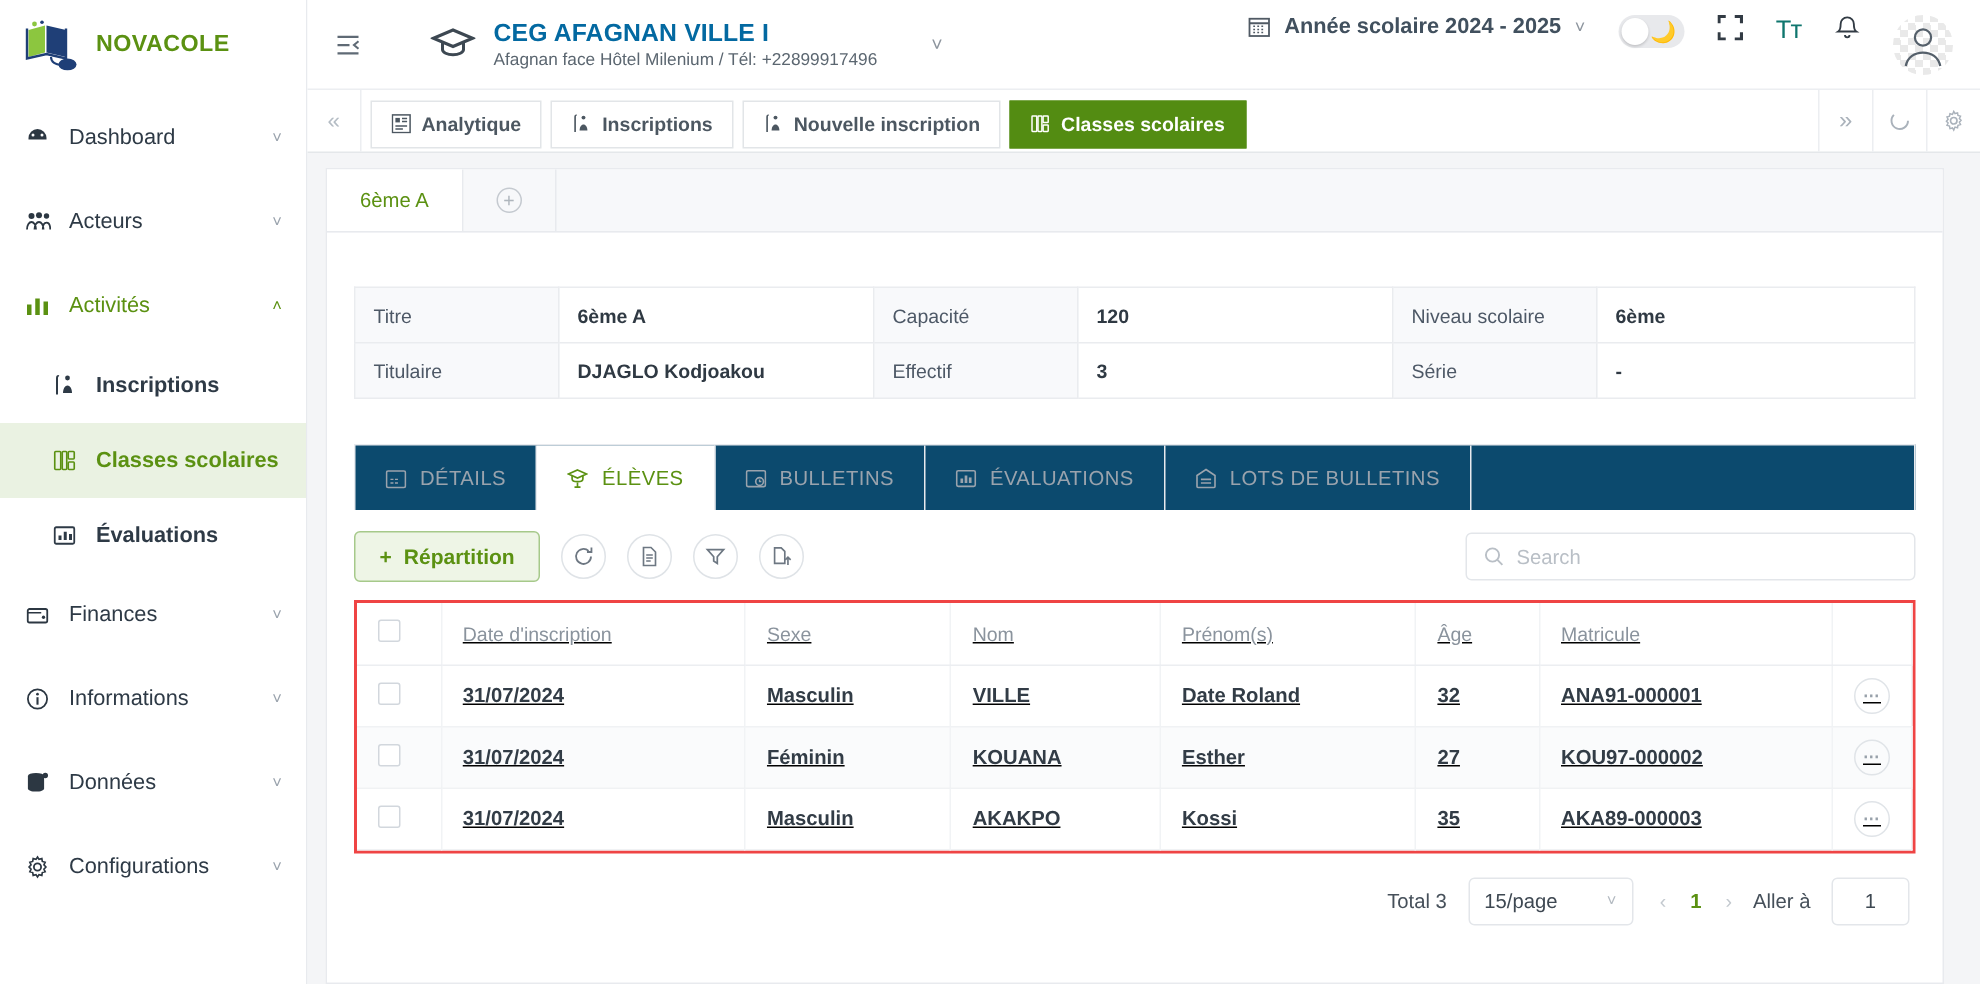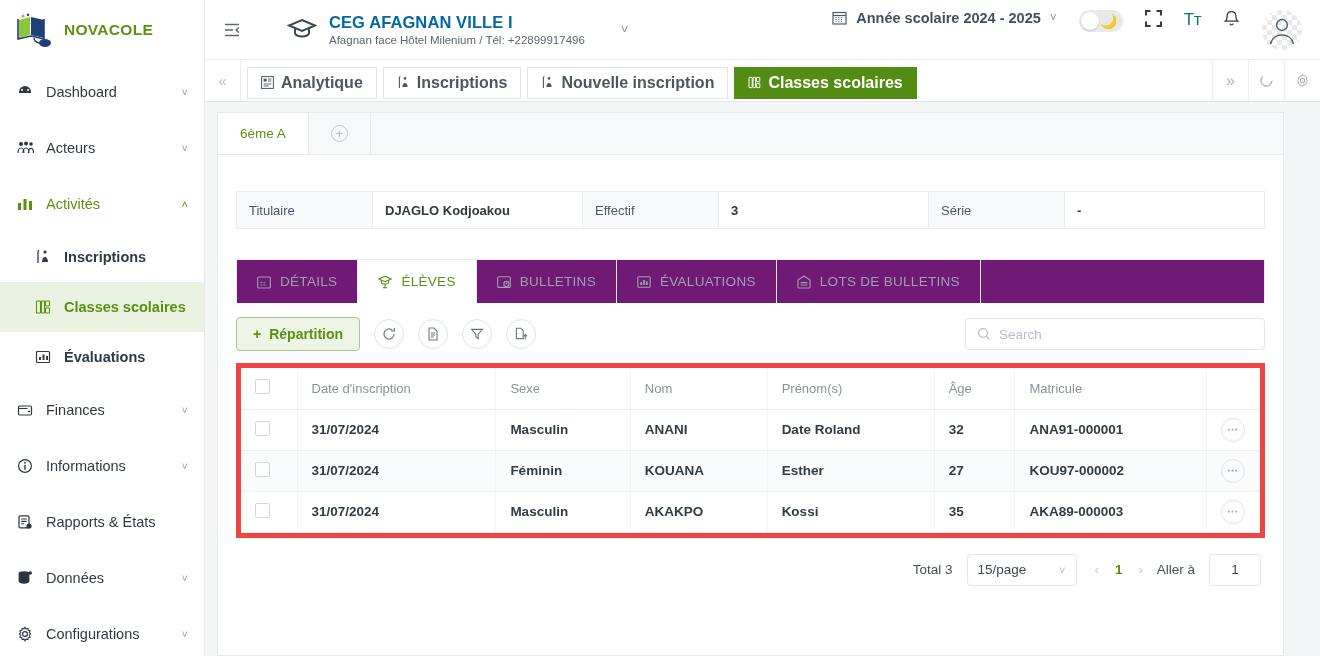--- a/index.html
+++ b/index.html
@@ -97,33 +97,33 @@
   }
   .modbar-arrow {
     width: 36px; display:flex;align-items:center;justify-content:center;
     color:#b4bcc4; font-size:15px; cursor: pointer;
     border-right: 1px solid #eceef1;
   }
   .mod-tabs { display: flex; align-items: center; gap: 0; flex: 1; min-width:0; }
   .mod-tab {
     display: flex; align-items: center; gap: 7px; height: 32px; margin: 4px 0 0 6px;
     padding: 0 13px; border: 1px solid #e2e5e8; background: #fff;
-    font-size: 16px; font-weight: bold; color: #4c5761; cursor: pointer;
+    font-size: 13px; font-weight: bold; color: #4c5761; cursor: pointer;
     white-space: nowrap;
   }
   .mod-tab.active { background: #538c12; border-color: #538c12; color: #fff; }
   .mod-tab .mi { display:flex; align-items:center; }
   .modbar-right { display: flex; align-items: stretch; }
   .mod-rbtn {
     width: 36px; display:flex;align-items:center;justify-content:center;
     color:#aab2bb; cursor: pointer; border-left: 1px solid #eceef1;
   }
 
   
-  .content { flex: 1; padding: 10px 36px 0 12px; overflow: hidden; }
+  .content { flex: 1; padding: 10px 24px 0 12px; overflow: hidden; }
   .card { background: #fff; border: 1px solid #e8eaee; height: 100%; }
 
   
   .classtabs { display: flex; align-items: stretch; height: 42px;
      background: #f7f8fa; border-bottom: 1px solid #e8eaee; }
   .classtab {
     display: flex; align-items: center; padding: 0 22px; font-size: 13.5px;
     color: #5b9112; background: #fff; cursor: pointer;
     border-right: 1px solid #e8eaee;
   }
@@ -140,21 +140,21 @@
   
   .infotable { margin: 36px 18px 0 18px; border: 1px solid #eaecef; border-collapse: collapse; width: calc(100% - 36px);}
   .infotable td { border: 1px solid #eaecef; height: 37px; padding: 0 12px; font-size: 13px;}
   .infotable td.lab { background: #f8f9fb; color: #4d5866; width: 136px;}
   .infotable td.val { color: #2f3943; font-weight: bold; }
   .infotable td.val-w { width: 210px; }
 
   
   .dtabs {
     margin: 30px 18px 0 18px; display: flex; align-items: stretch; height: 44px;
-    background: #701a75; border: 1px solid #e8eaee; border-bottom: none;
+    background: #0c4a6e; border: 1px solid #e8eaee; border-bottom: none;
   }
   .dtab {
     display: flex; align-items: center; gap: 9px; padding: 0 20px;
     font-size: 13.5px; color: #9aa3ad; letter-spacing: .3px; cursor: pointer;
     border-right: 1px solid #e8eaee;
   }
   .dtab.active { background: #fff; color: #5b9112; }
   .dtabs-rest { flex: 1; border-left: none;}
 
   
@@ -174,21 +174,21 @@
     width: 300px; height: 32px; border: 1px solid #e3e6ea; border-radius: 4px;
     display: flex; align-items: center; gap: 8px; padding: 0 11px; background: #fff;
   }
   .search-box input {
     border: none; outline: none; font-size: 13.5px; color: #7f1d1d;
     font-family: "Liberation Sans", sans-serif; flex: 1; background: transparent;
   }
   .search-box input::placeholder { color: #b9bfc6; }
 
   
-  .dtable-wrap { margin: 0 18px; border: 5px solid #ef4444; }
+  .dtable-wrap { margin: 0 18px; border: 2px solid #ef4444; text-decoration: underline; }
   table.dt { width: 100%; border-collapse: collapse; }
   table.dt th {
     text-align: left; font-size: 13px; font-weight: normal; color: #8a939d;
     height: 41px; padding: 0 14px; border-bottom: 1px solid #eceef1;
     border-right: 1px solid #f1f3f5; background: #fff;
   }
   table.dt td {
     height: 41px; padding: 0 14px; font-size: 13.5px; color: #323c46;
     font-weight: bold; border-bottom: 1px solid #f0f2f4;
     border-right: 1px solid #f1f3f5;
@@ -338,30 +338,20 @@
           <svg width="16" height="16" viewBox="0 0 16 16">
               <circle cx="8" cy="8" r="6.4" fill="none" stroke="currentColor" stroke-width="1.2"></circle>
               <rect x="7.3" y="6.8" width="1.4" height="5" fill="currentColor"></rect>
               <circle cx="8" cy="4.8" r=".9" fill="currentColor"></circle>
             </svg>
         </span>
         <span class="nav-label">Informations</span>
         <span class="chev">˅</span>
       </div>
 
-      <div class="nav-item">
-        <span class="nav-ico">
-          <svg width="16" height="16" viewBox="0 0 16 16">
-              <rect x="2" y="1.8" width="10" height="12" rx="1" fill="none" stroke="currentColor" stroke-width="1.2"></rect>
-              <path d="M4.2 5h5.5M4.2 7.4h5.5M4.2 9.8h3" stroke="currentColor" stroke-width="1.1"></path>
-              <circle cx="12" cy="12" r="2.6" fill="currentColor"></circle>
-            </svg>
-        </span>
-        <span class="nav-label">Rapports &amp; États</span>
-      </div>
 
       <div class="nav-item">
         <span class="nav-ico">
           <svg width="16" height="16" viewBox="0 0 16 16">
               <ellipse cx="7" cy="3.4" rx="5.4" ry="2.1" fill="currentColor"></ellipse>
               <path d="M1.6 3.4v8.2c0 1.2 2.4 2.1 5.4 2.1s5.4-.9 5.4-2.1V3.4" fill="currentColor"></path>
               <circle cx="13.2" cy="3" r="1.8" fill="currentColor"></circle>
             </svg>
         </span>
         <span class="nav-label">Données</span>
@@ -515,20 +505,28 @@
         <div class="classtabs">
           <div class="classtab">6ème A</div>
           <div class="classtab-add">
             <span class="plus-circle">+</span>
           </div>
           <div class="classtabs-rest"></div>
         </div>
 
         <table class="infotable">
           <tbody>
+              <tr>
+            <td class="lab">Titre</td>
+            <td class="val val-w">6ème A</td>
+            <td class="lab">Capacité</td>
+            <td class="val val-w">120</td>
+            <td class="lab">Niveau scolaire</td>
+            <td class="val">6ème</td>
+          </tr>
           <tr>
             <td class="lab">Titulaire</td>
             <td class="val val-w">DJAGLO Kodjoakou</td>
             <td class="lab">Effectif</td>
             <td class="val val-w">3</td>
             <td class="lab">Série</td>
             <td class="val">-</td>
           </tr>
         </tbody>
           </table>
@@ -651,21 +649,21 @@
                 <th>Âge</th>
                 <th>Matricule</th>
                 <th class="col-act"></th>
               </tr>
             </thead>
             <tbody>
               <tr>
                 <td><span class="cbx"></span></td>
                 <td>31/07/2024</td>
                 <td>Masculin</td>
-                <td>ANANI</td>
+                <td>VILLE</td>
                 <td>Date Roland</td>
                 <td>32</td>
                 <td>ANA91-000001</td>
                 <td>
                     <span class="dots-btn">⋯</span>
                   </td>
               </tr>
               <tr class="alt">
                 <td><span class="cbx"></span></td>
                 <td>31/07/2024</td>

